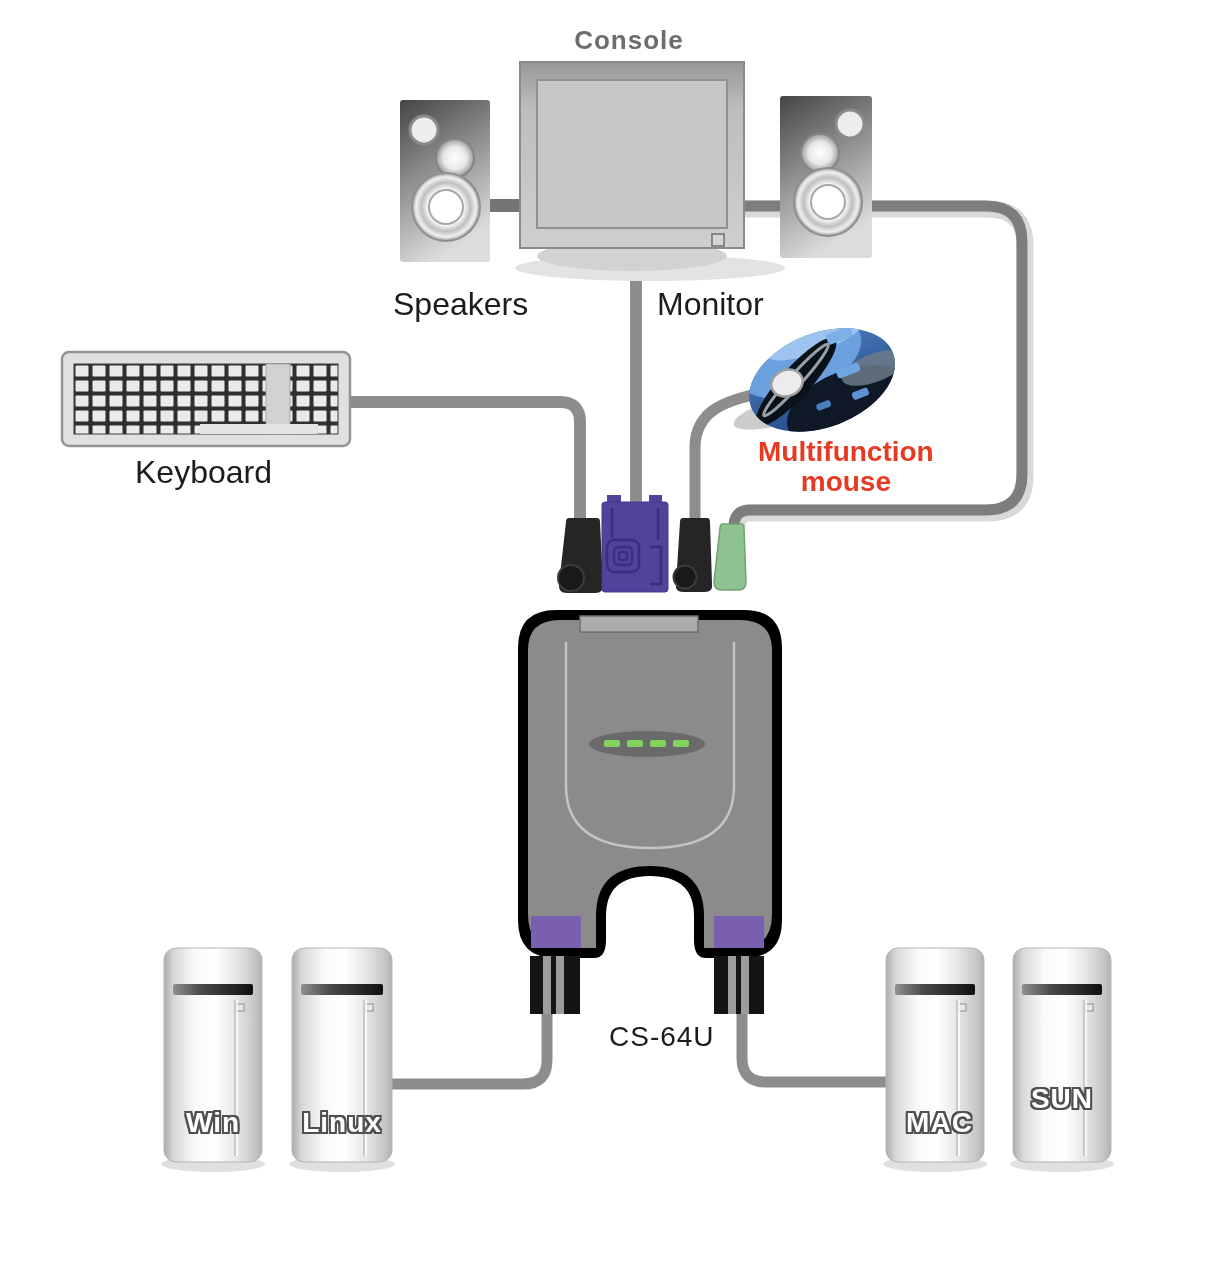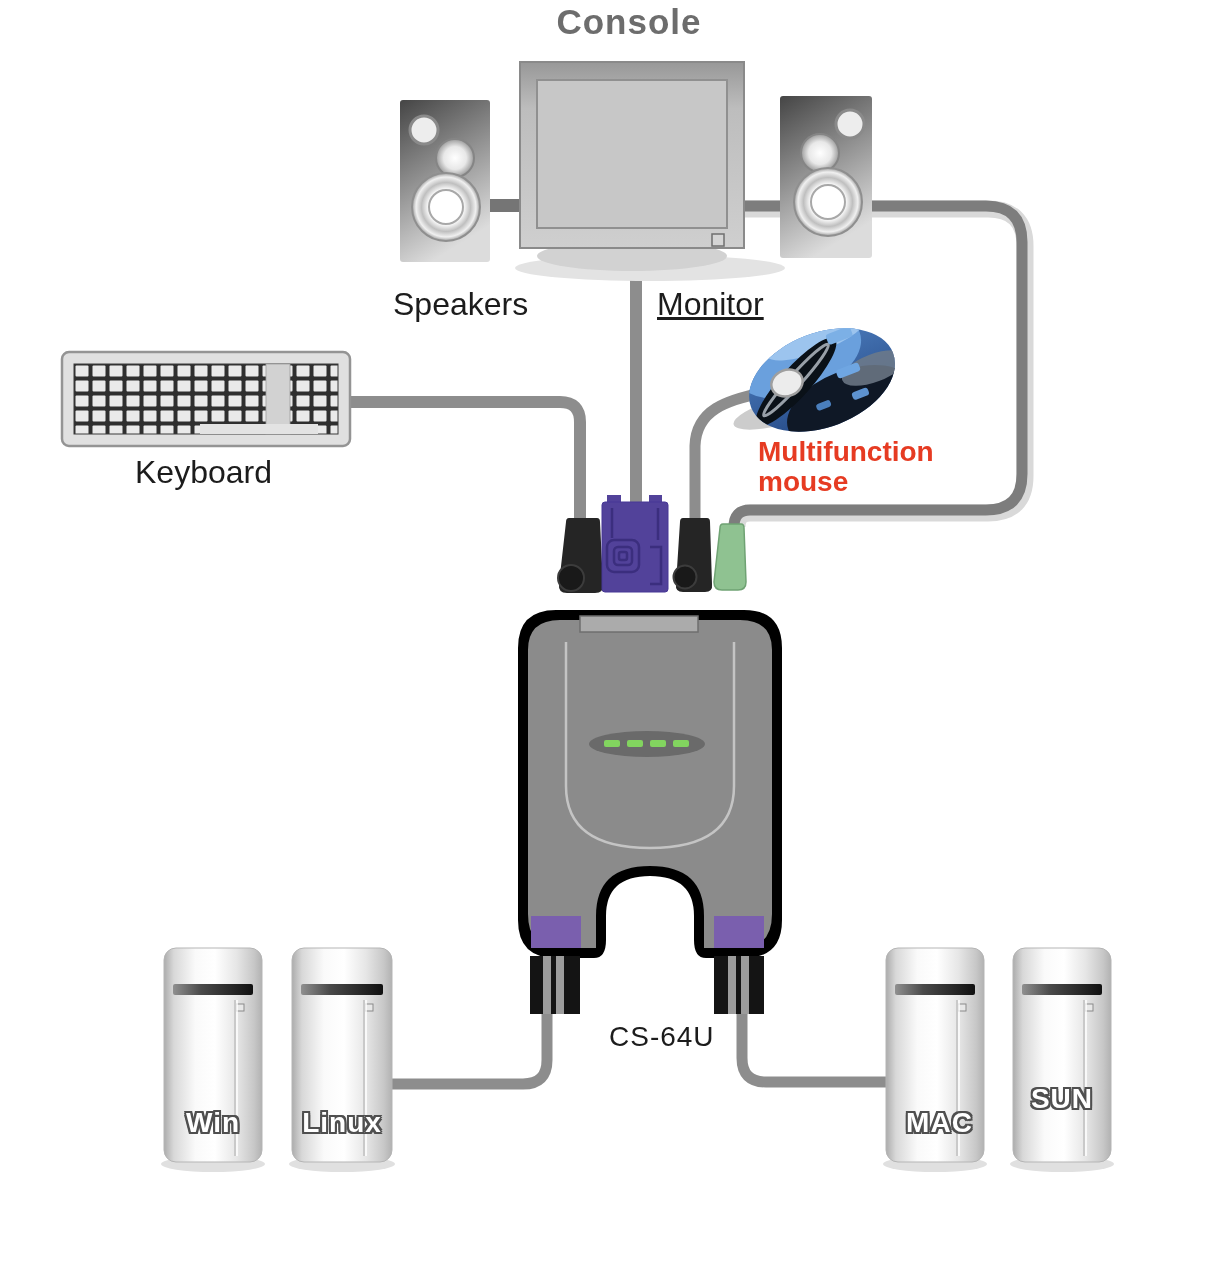--- a/index.html
+++ b/index.html
@@ -2,21 +2,21 @@
 <html><head>
 <meta charset="utf-8">
 <style>
   html,body{margin:0;padding:0;background:#ffffff;}
   #stage{
     position:relative;width:1214px;height:1281px;background:#ffffff;overflow:hidden;
     font-family:"Liberation Sans", sans-serif;
   }
   #art{position:absolute;left:0;top:0;z-index:1;}
   .lbl{position:absolute;z-index:2;white-space:nowrap;color:#1c1c1c;}
-  .title{font-size:35px;font-weight:bold;color:#6d6d6d;letter-spacing:1px;text-align:center;}
+  .title{font-size:26px;font-weight:bold;color:#6d6d6d;letter-spacing:1px;text-align:center;margin-top:23px;}
   .dev{font-size:32px;}
   .model{font-size:28px;letter-spacing:1px;margin-left:20px;}
   .mouse-label{font-size:28px;font-weight:bold;color:#e63b22;line-height:30px;}
   .caption{font-size:33px;}
   .tower-label{
     font-size:28px;font-weight:bold;color:#ffffff;transform:translateX(-50%);
     text-shadow:-2px -2px 0 #4f4f4f, 2px -2px 0 #4f4f4f, -2px 2px 0 #4f4f4f, 2px 2px 0 #4f4f4f,
                  0 -2px 0 #4f4f4f, 0 2px 0 #4f4f4f, -2px 0 0 #4f4f4f, 2px 0 0 #4f4f4f;
     letter-spacing:1px;
   }
@@ -220,23 +220,23 @@
       <rect x="9" y="984" width="80" height="11" rx="2" fill="url(#slotGrad)"></rect>
       <rect x="72" y="1004" width="8" height="7" fill="#e8e8e8" stroke="#8a8a8a" stroke-width="1"></rect>
       <line x1="71" y1="1000" x2="71" y2="1156" stroke="#c9c9c9" stroke-width="2"></line>
       <line x1="73" y1="1000" x2="73" y2="1156" stroke="#ffffff" stroke-width="1.5"></line>
     </g>
   </g>
 </svg>
 
 <div class="lbl title" style="left:518px;top:2px;width:222px;">Console</div>
 <div class="lbl dev" style="left:393px;top:286px;">Speakers</div>
-<div class="lbl dev" style="left:657px;top:286px;text-decoration:underline;">Monitor</div>
+<div class="lbl dev" style="left:657px;top:286px;">Monitor</div>
 <div class="lbl dev" style="left:135px;top:454px;">Keyboard</div>
-<div class="lbl mouse-label" style="left:758px;top:437px;">
+<div class="lbl mouse-label" style="left:758px;top:437px;text-align:center;">
   <div>Multifunction</div>
   <div>mouse</div>
 </div>
 <div class="lbl model" style="left:589px;top:1021px;">CS-64U</div>
 
 <div class="lbl tower-label" style="left:213px;top:1107px;">Win</div>
 <div class="lbl tower-label" style="left:342px;top:1107px;">Linux</div>
 <div class="lbl tower-label" style="left:935px;top:1107px;padding-left:9px;">MAC</div>
 <div class="lbl tower-label" style="left:1062px;top:1083px;">SUN</div>
 

